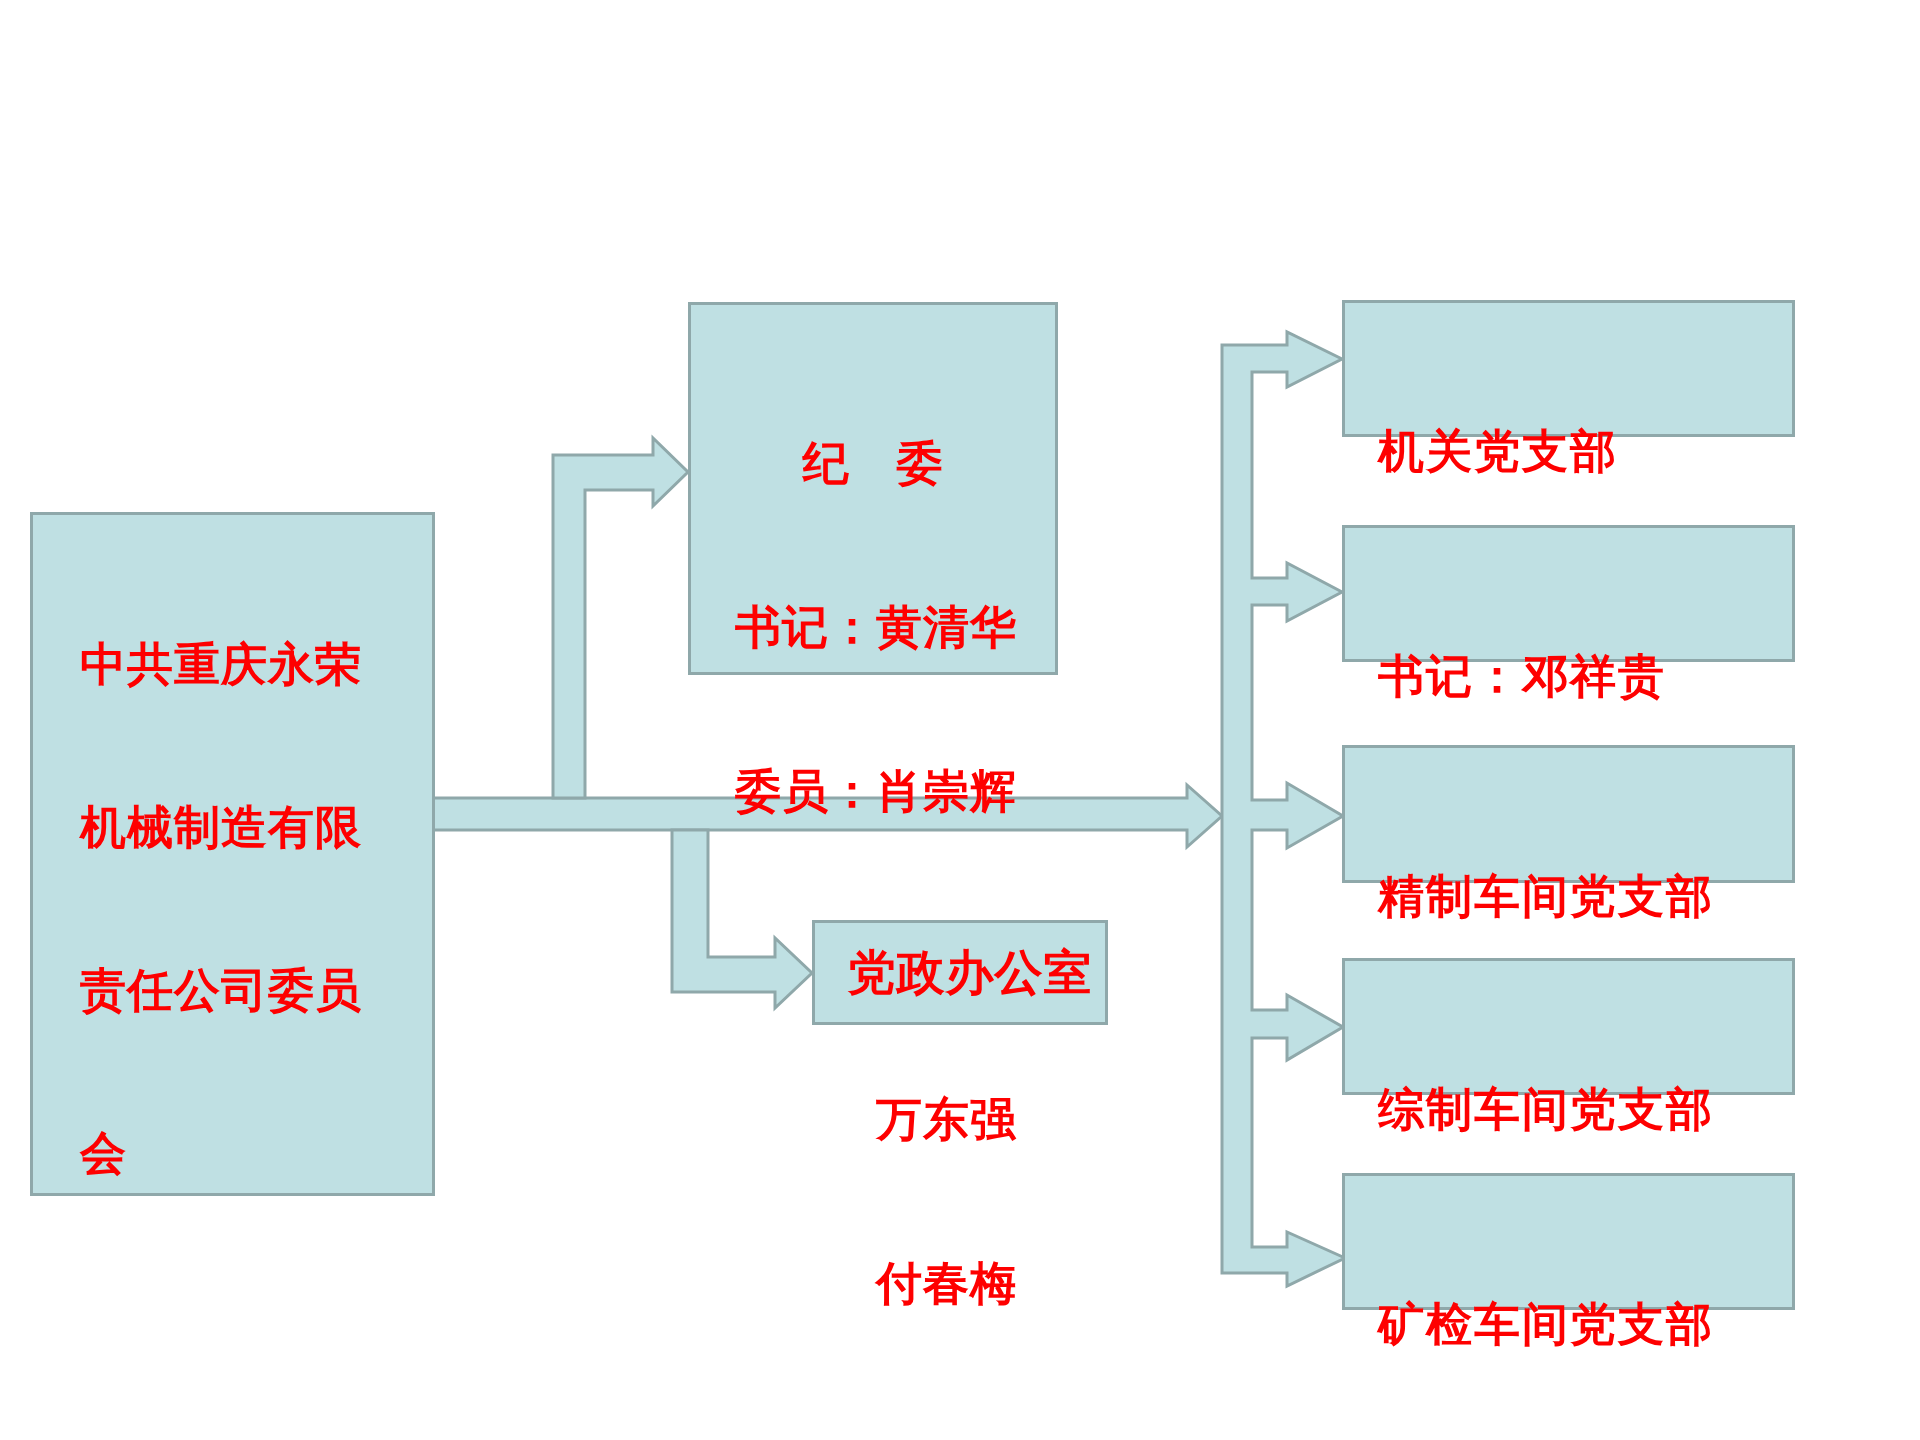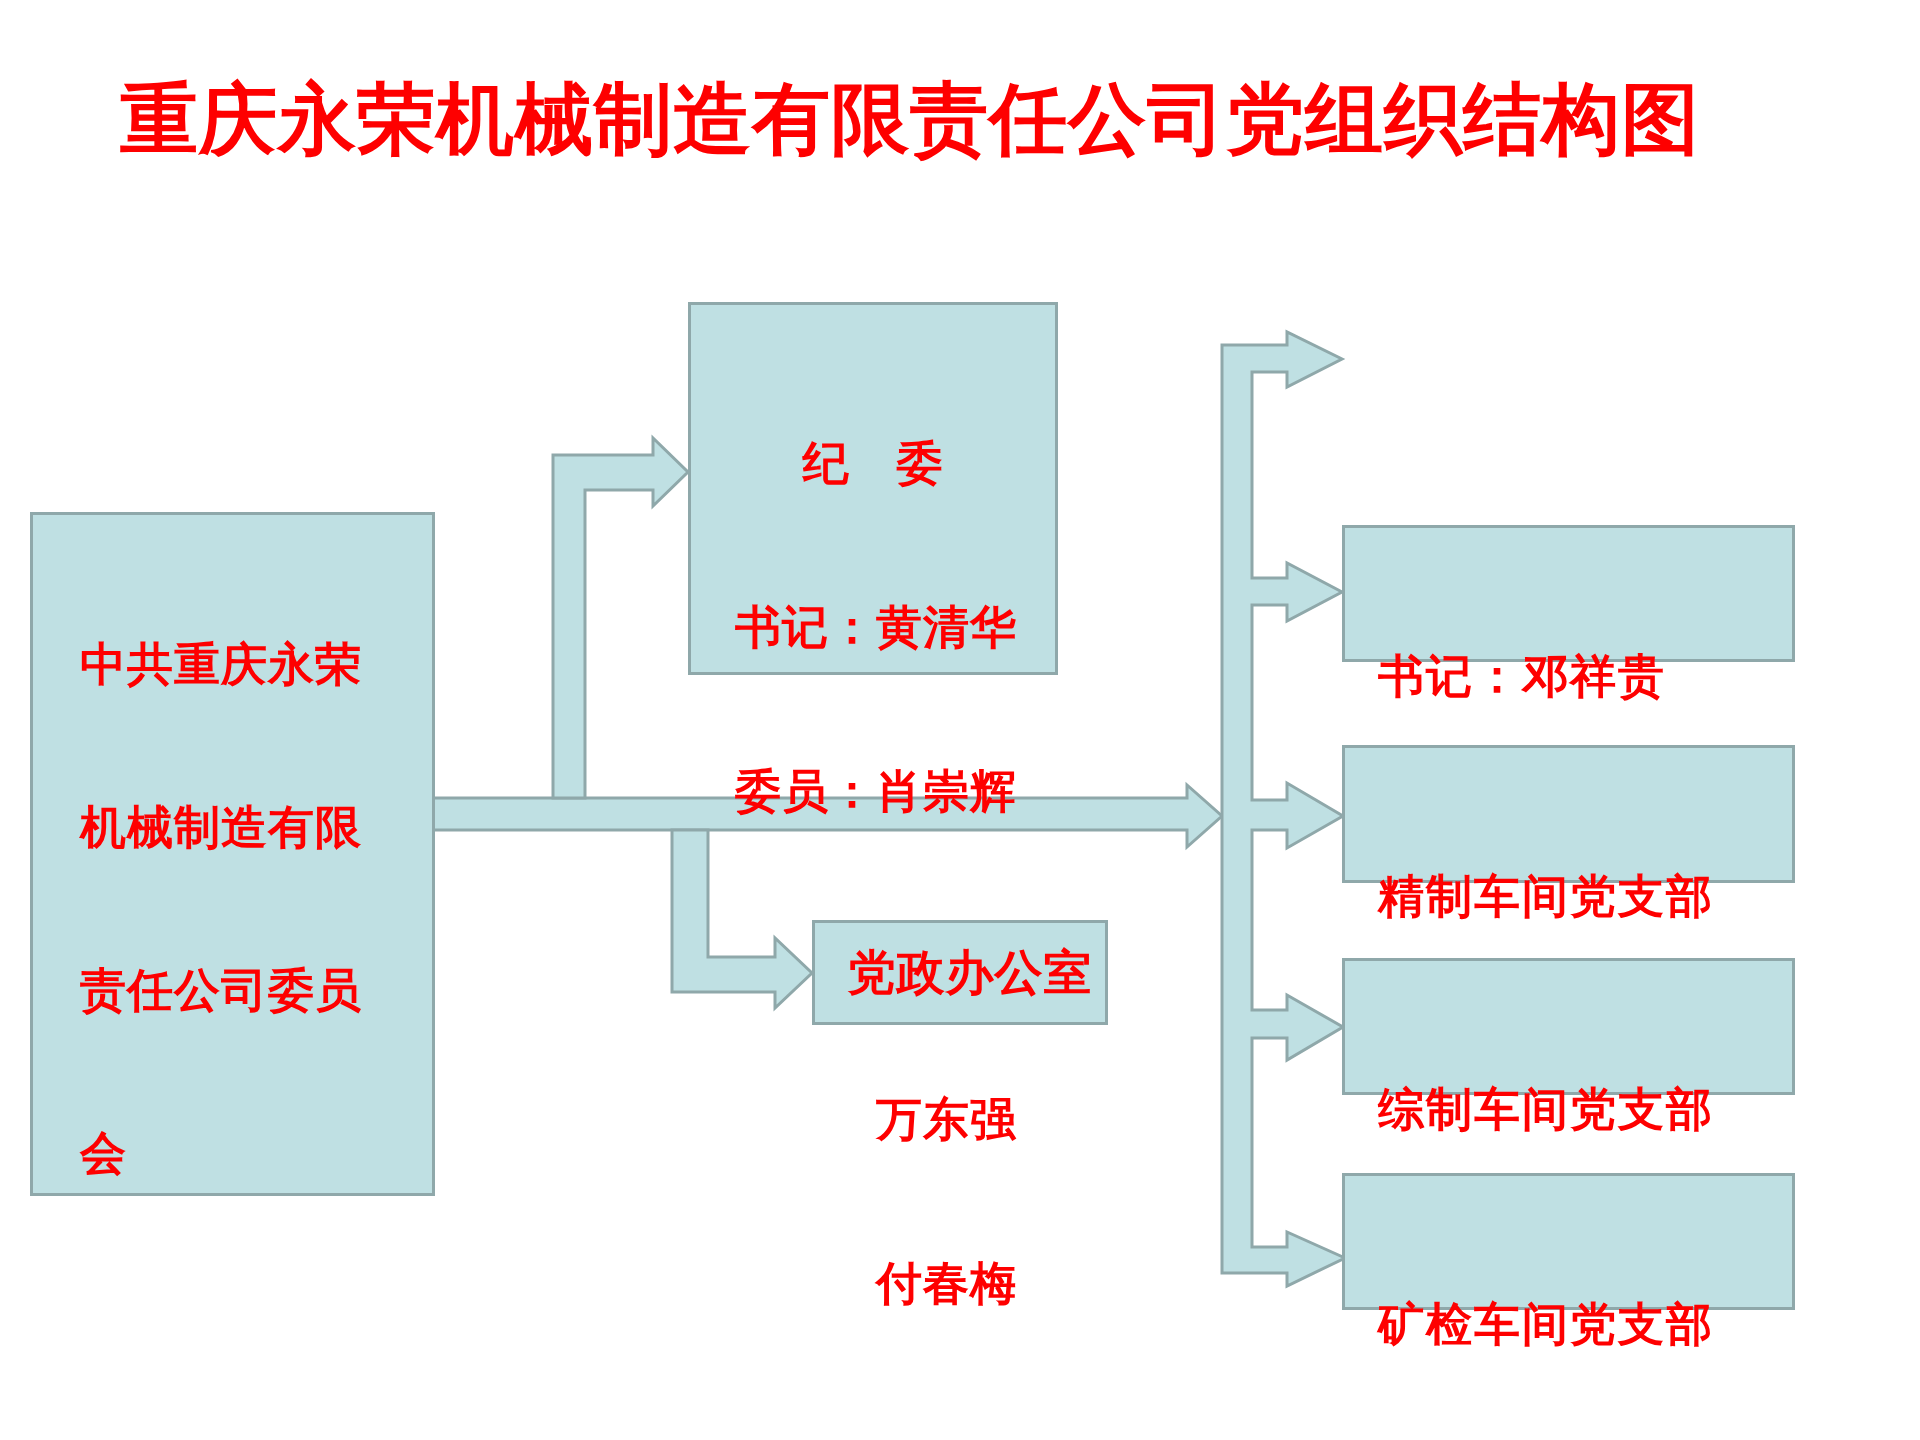--- a/index.html
+++ b/index.html
@@ -93,21 +93,20 @@
   .b2 { top: 525px; }
   .b3 { top: 745px; height: 138px; }
   .b4 { top: 958px; }
   .b5 { top: 1173px; }
 </style>
 </head>
 <body>
 
 <div class="canvas">
 
-  <div class="title">重庆永荣机械制造有限责任公司党组织结构图</div>
 
   <svg class="connectors" width="1920" height="1440" viewBox="0 0 1920 1440">
 
     <path d="M432,798 L1187,798 L1187,785 L1222,816 L1187,847 L1187,830 L432,830 Z"></path>
 
     <path d="M553,798 L553,455 L653,455 L653,438 L688,472 L653,506 L653,490 L585,490 L585,798 Z"></path>
 
     <path d="M672,830 L672,992 L775,992 L775,1008 L812,973 L775,938 L775,957 L708,957 L708,830 Z"></path>
 
     <path d="M1222,345 L1287,345 L1287,332 L1342,359 L1287,387 L1287,372 L1252,372
@@ -136,20 +135,24 @@
     <div class="dline">委员：肖崇辉</div>
     <div class="dline">　　　邓祥贵</div>
     <div class="dline">　　　万东强</div>
     <div class="dline">　　　付春梅</div>
   </div>
 
   <div class="box office-box">
     <span>党政办公室</span>
   </div>
 
+  <div class="box branch-box b1">
+    <div class="bline">机关党支部</div>
+    <div class="bline">书记：肖崇辉</div>
+  </div>
 
   <div class="box branch-box b2">
     <div class="bline">书记：邓祥贵</div>
   </div>
 
   <div class="box branch-box b3">
     <div class="bline">精制车间党支部</div>
     <div class="bline">书记：文德清</div>
   </div>
 

